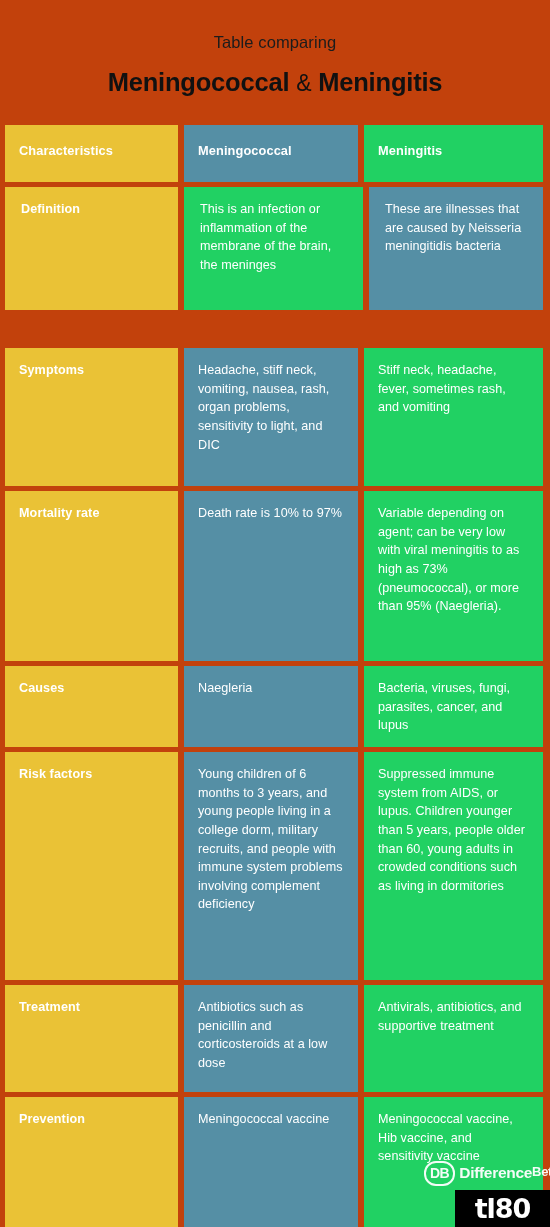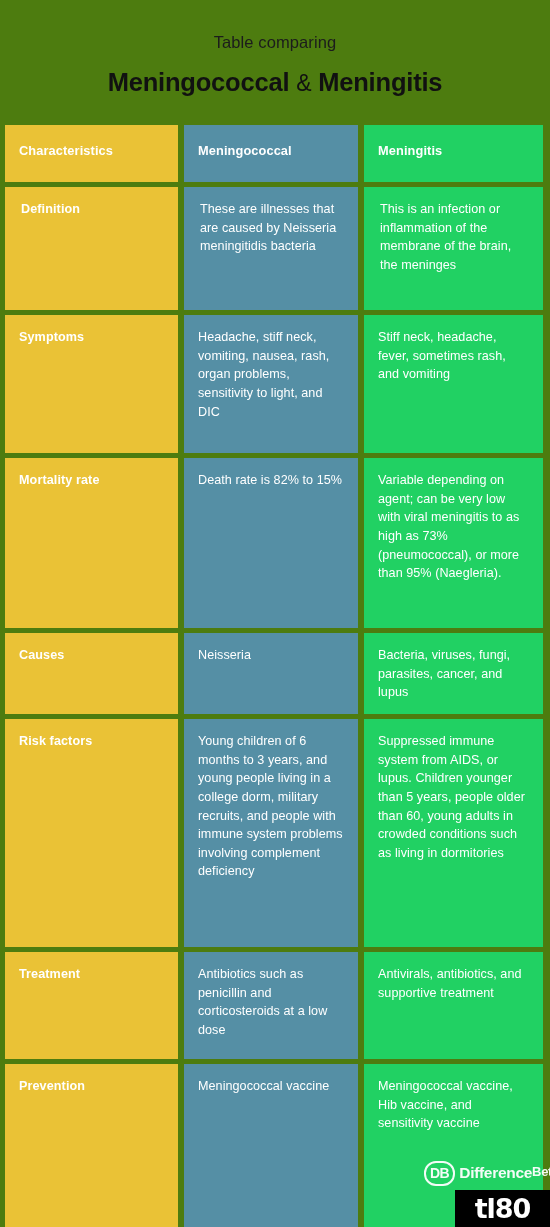--- a/index.html
+++ b/index.html
@@ -12,21 +12,21 @@
     height: 1227px;
     overflow: hidden;
     font-family: "Liberation Sans", sans-serif;
     -webkit-font-smoothing: antialiased;
   }
 
   .page {
     position: relative;
     width: 550px;
     height: 1227px;
-    background: #4d7c0f;
+    background: #c2410c;
     box-sizing: border-box;
   }
 
   
   .header {
     padding-top: 33px;
     text-align: center;
   }
   .header-kicker {
     font-size: 16.5px;
@@ -99,21 +99,21 @@
     padding-top: 17px;
     padding-bottom: 16px;
   }
   .row-head .cell-label {
     font-size: 12.8px;
   }
 
   
   .row-head   .cell { min-height: 57px; }
   .r-definition .cell { min-height: 123px; padding-left: 16px; }
-  .r-symptoms   .cell { min-height: 138px; }
+  .r-symptoms   .cell { min-height: 138px; margin-top: 33px; }
   .r-mortality  .cell { min-height: 170px; }
   .r-causes     .cell { min-height: 81px; }
   .r-risk       .cell { min-height: 228px; }
   .r-treatment  .cell { min-height: 107px; }
   .r-prevention .cell { min-height: 163px; }
 
   
   .watermark-db {
     position: absolute;
     left: 424px;
@@ -189,45 +189,45 @@
       </div>
       <div class="cell col-b">
         <span class="cell-label">Meningitis</span>
       </div>
     </div>
 
     <div class="row r-definition">
       <div class="cell col-char">
         <span class="cell-label">Definition</span>
       </div>
+      <div class="cell col-b">This is an infection or inflammation of the membrane of the brain, the meninges</div>
       <div class="cell col-a">These are illnesses that are caused by Neisseria meningitidis bacteria</div>
-      <div class="cell col-b">This is an infection or inflammation of the membrane of the brain, the meninges</div>
     </div>
 
     <div class="row r-symptoms">
       <div class="cell col-char">
         <span class="cell-label">Symptoms</span>
       </div>
       <div class="cell col-a">Headache, stiff neck, vomiting, nausea, rash, organ problems, sensitivity to light, and DIC</div>
       <div class="cell col-b">Stiff neck, headache, fever, sometimes rash, and vomiting</div>
     </div>
 
     <div class="row r-mortality">
       <div class="cell col-char">
         <span class="cell-label">Mortality rate</span>
       </div>
-      <div class="cell col-a">Death rate is 82% to 15%</div>
+      <div class="cell col-a">Death rate is 10% to 97%</div>
       <div class="cell col-b">Variable depending on agent; can be very low with viral meningitis to as high as 73% (pneumococcal), or more than 95% (Naegleria).</div>
     </div>
 
     <div class="row r-causes">
       <div class="cell col-char">
         <span class="cell-label">Causes</span>
       </div>
-      <div class="cell col-a">Neisseria</div>
+      <div class="cell col-a">Naegleria</div>
       <div class="cell col-b">Bacteria, viruses, fungi, parasites, cancer, and lupus</div>
     </div>
 
     <div class="row r-risk">
       <div class="cell col-char">
         <span class="cell-label">Risk factors</span>
       </div>
       <div class="cell col-a">Young children of 6 months to 3 years, and young people living in a college dorm, military recruits, and people with immune system problems involving complement deficiency</div>
       <div class="cell col-b">Suppressed immune system from AIDS, or lupus. Children younger than 5 years, people older than 60, young adults in crowded conditions such as living in dormitories</div>
     </div>

